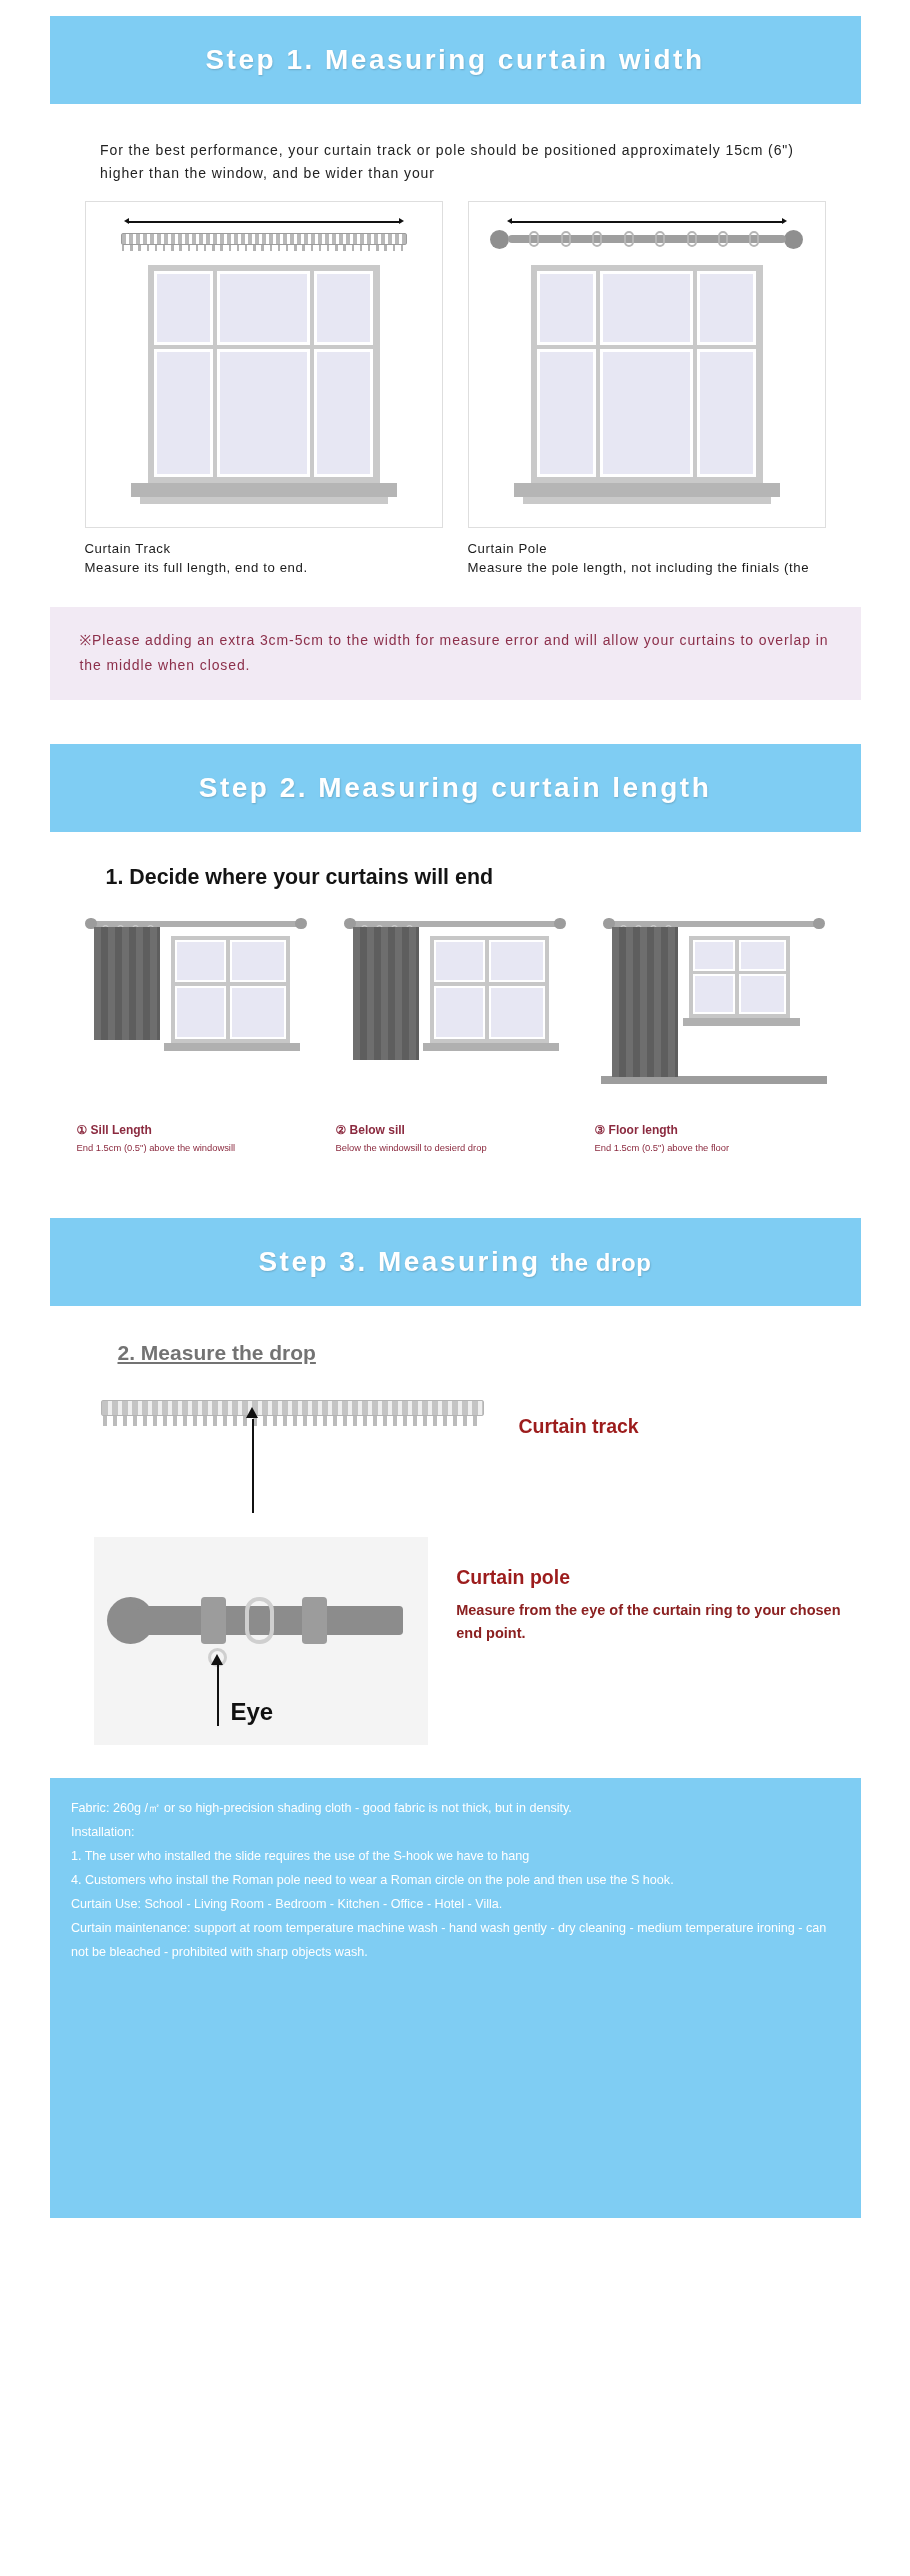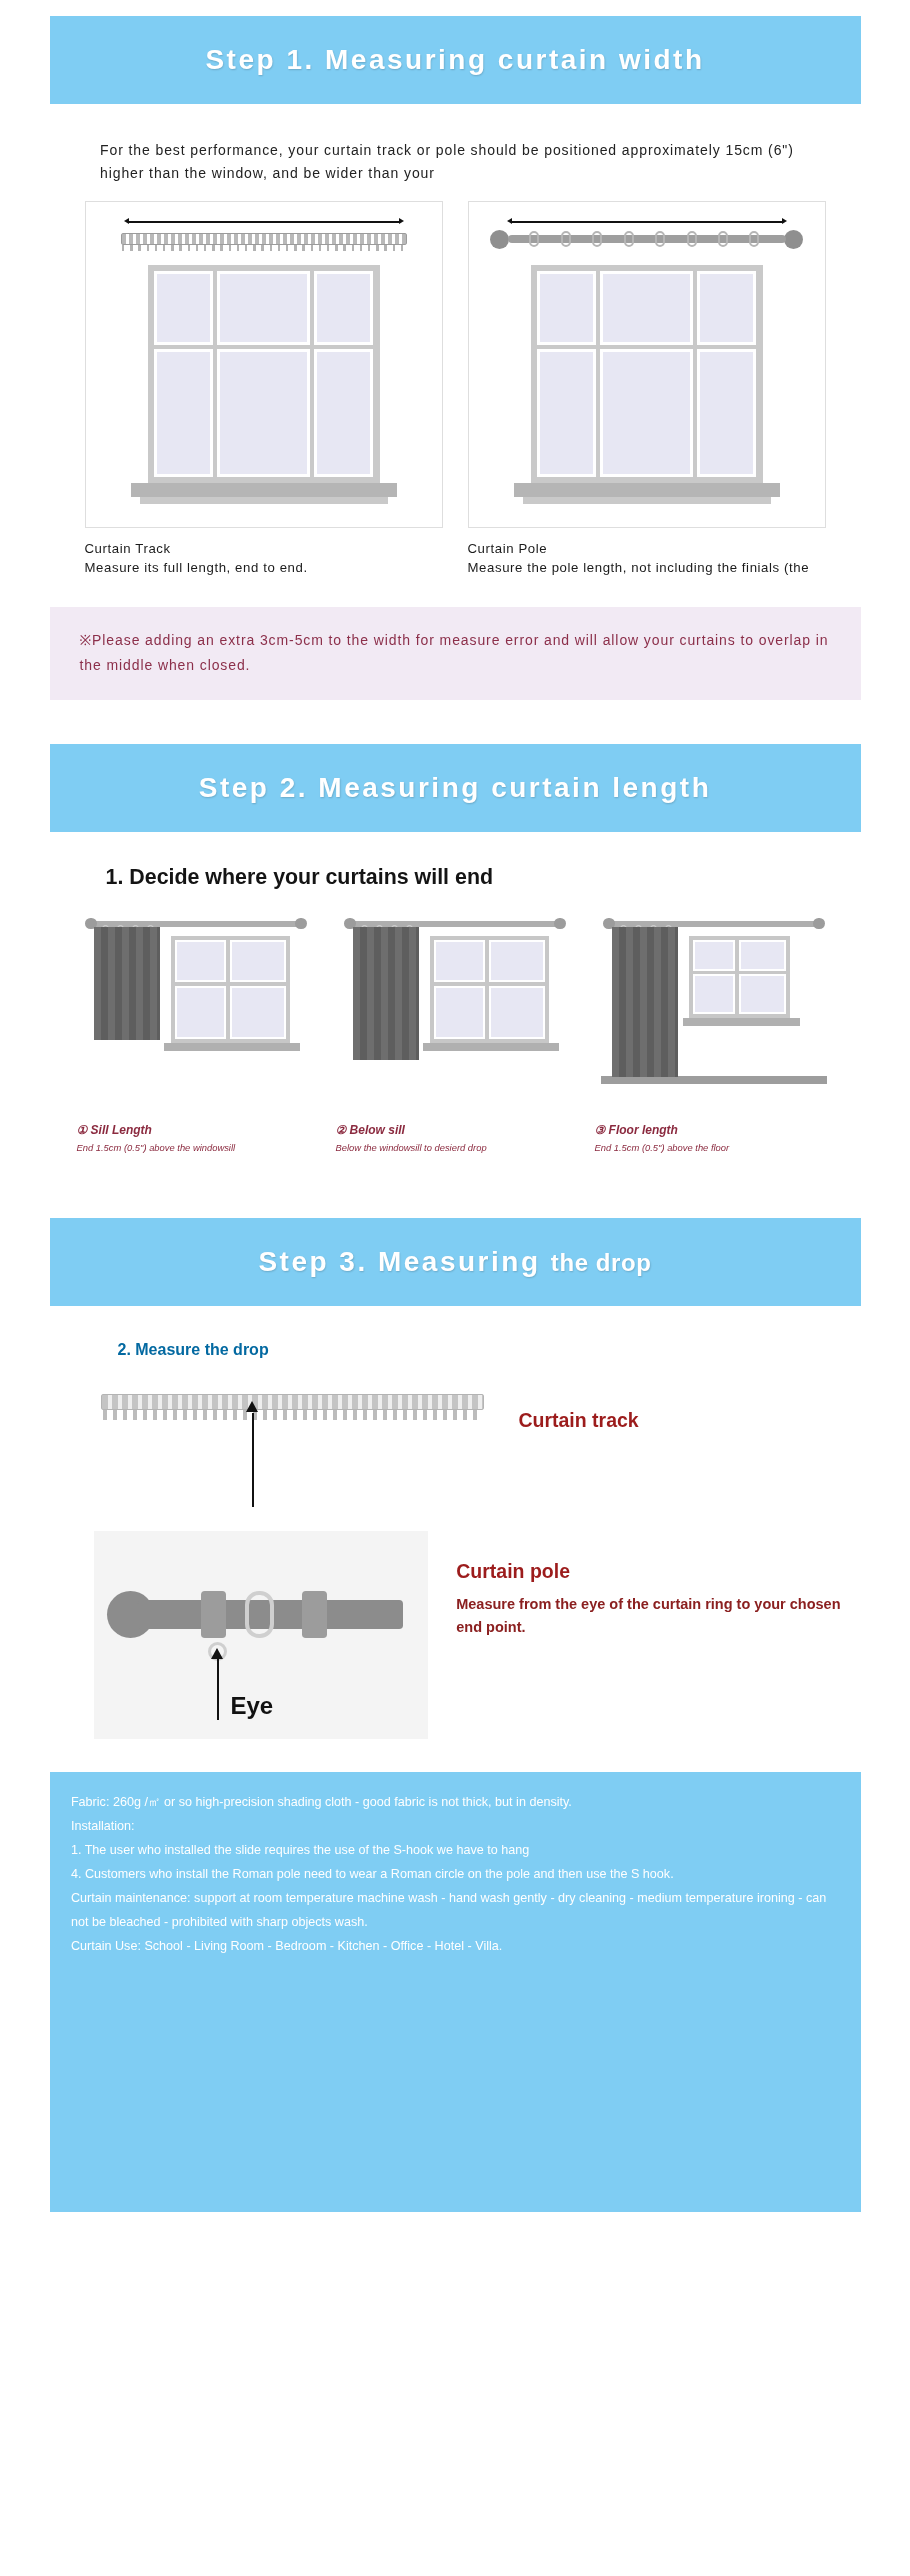--- a/index.html
+++ b/index.html
@@ -114,40 +114,40 @@
     letter-spacing: 0.9px;
     color: #8c2f4a;
   }
 
   
   .h2 {
     width: 761px; margin: 33px auto 16.4px auto;
     font-size: 21.4px; font-weight: bold; color: #141414; padding-left: 31px;
   }
   .triple {
-    display:flex; gap: 20px; width: 774px; margin: 0 auto; justify-content:center;font-style:italic;
+    display:flex; gap: 20px; width: 774px; margin: 0 auto; justify-content:center;
   }
   .tri { width: 239px; }
   .tri .frame { height: 208px; position:relative; background:#fff; }
   .tri .lbl { margin-top: 8.8px; font-size: 12px; font-weight: bold; color:#8b2a3f; }
   .tri .sub { margin-top: 3.8px; font-size: 9.4px; color:#8b2a3f; line-height:14px; }
 
   .rod { position:absolute; left:15px; right:15px; top:15px; height:6.3px; background:#aeaeae; border-radius:3.1px;}
   .rod-cap { position:absolute; top:12px; width:11.3px; height:11.3px; border-radius:50%; background:#9c9c9c;}
   .panel-curtain {
     position:absolute; left:17.6px; top:21.4px; width:66px;
     background: repeating-linear-gradient(90deg,#6e6e6e 0 7px,#5e5e5e 7px 14px);
   }
   .mini-win { position:absolute; background:#c7c7c7; border:4.4px solid #c7c7c7; }
   .mini-sash { position:absolute; background:#e7e7f3; border:2.5px solid #fff; }
   .mini-sill { position:absolute; height:7.5px; background:#b0b0b0; }
   .grommet { position:absolute; width:7.5px; height:7.5px; border:1.9px solid #d6d6d6; border-radius:50%; top:19px;}
 
   
-  .h2b { width:761px; margin: 35px auto 21.4px auto; font-size:16px; font-weight:bold; color:#0369a1; padding-left:43px;}
+  .h2b { width:761px; margin: 35px auto 21.4px auto; font-size:21px; font-weight:bold; color:#737373; padding-left:43px;text-decoration:underline;}
   .measure-row { display:flex; width:774px; margin:0 auto 25px auto; align-items:flex-start; gap:28px; padding-left:26.4px;}
   .measure-img { width:396px; height:126px; position:relative; background:#fff;}
   .measure-img.grey { background:#f4f4f4; height:208px; }
   .measure-text { padding-top: 29px; }
   .measure-text .t { font-size: 19.5px; font-weight:bold; color:#9c1c1c; margin-bottom: 10px;}
   .measure-text .d { font-size: 14.5px; font-weight:bold; color:#8b2020; line-height:22.6px;}
 
   .track2 {
     position:absolute; left:6.3px; right:6.3px; top:14px; height:16.4px;
     background: repeating-linear-gradient(90deg,#c4c4c4 0 5.7px,#eeeeee 5.7px 10px);
@@ -365,18 +365,18 @@
       <div class="d">Measure from the eye of the curtain ring to your chosen end point.</div>
     </div>
   </div>
 
 
   <div class="info">
     <p>Fabric: 260g /㎡ or so high-precision shading cloth - good fabric is not thick, but in density.</p>
     <p>Installation:</p>
     <p>1. The user who installed the slide requires the use of the S-hook we have to hang</p>
     <p>4. Customers who install the Roman pole need to wear a Roman circle on the pole and then use the S hook.</p>
+    <p>Curtain Use: School - Living Room - Bedroom - Kitchen - Office - Hotel - Villa.</p>
     <p>Curtain maintenance: support at room temperature machine wash - hand wash gently - dry cleaning - medium temperature ironing - can not be bleached - prohibited with sharp objects wash.</p>
-    <p>Curtain Use: School - Living Room - Bedroom - Kitchen - Office - Hotel - Villa.</p>
   </div>
 
 </div>
 
 
 </body></html>

